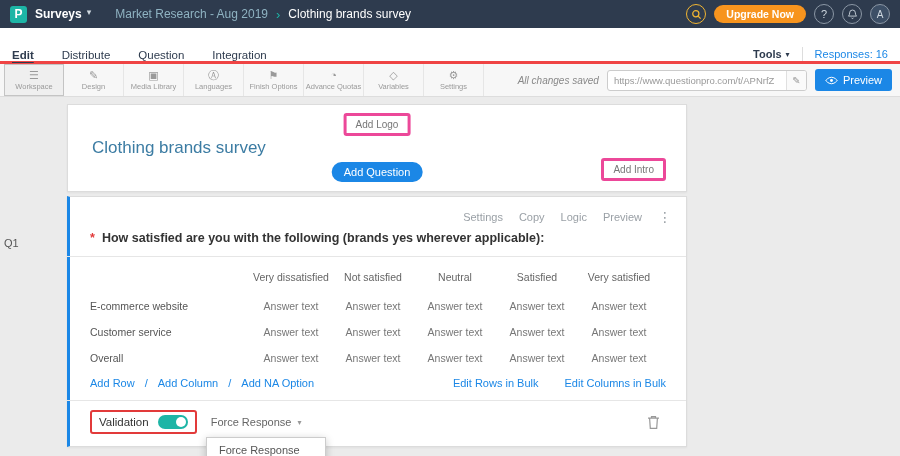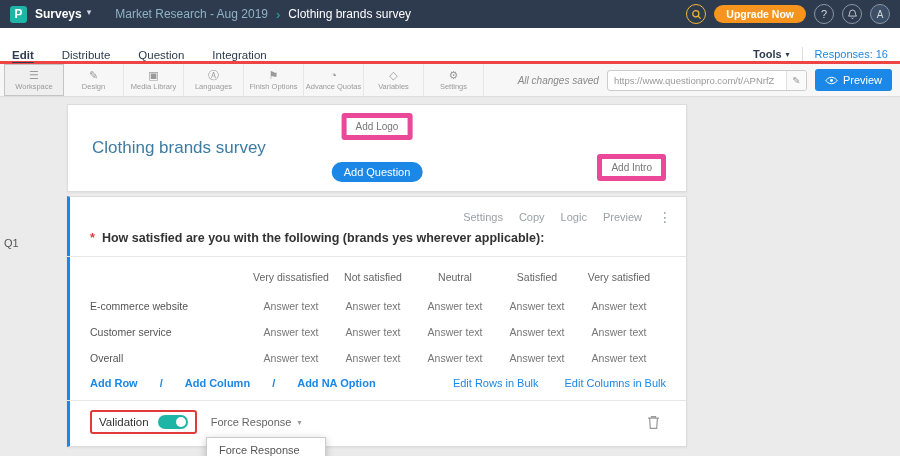--- a/index.html
+++ b/index.html
@@ -60,21 +60,21 @@
                  padding:0 10px; font-size:11px; display:flex; align-items:center; gap:5px; }
 
   
   .canvas { position:relative; height:368px; }
   .q-number { position:absolute; left:4px; top:140px; font-size:11px; color:#555; }
   .content-col { margin-left:67px; width:620px; padding-top:7px; }
   .card { background:#fff; border:1px solid #dcdcdc; box-shadow:0 1px 2px rgba(0,0,0,0.05); }
 
   
   .survey-card { position:relative; height:88px; margin-bottom:4px; }
-  .btn-ghost { background:#fff; border:5px solid #ec4899; border-radius:3px; color:#777;
+  .btn-ghost { background:#fff; border:3px solid #ec4899; border-radius:3px; color:#777;
                font-size:10px; padding:3px 9px; font-family:inherit; }
   .btn-blue { background:#1b87e6; border:none; border-radius:10px; color:#fff;
               font-size:11px; padding:4px 12px; font-family:inherit; }
   .add-logo { position:absolute; left:50%; transform:translateX(-50%); top:8px; }
   .survey-title { position:absolute; left:24px; top:33px; font-size:17px; color:#3c7ca3; }
   .sc-add-question { position:absolute; left:50%; transform:translateX(-50%); bottom:9px; }
   .sc-add-intro { position:absolute; right:20px; bottom:10px; }
 
   
   .question-card { position:relative; border-left:3px solid #1b87e6; padding:14px 20px 12px 20px; }
@@ -82,21 +82,21 @@
                  gap:16px; font-size:11px; color:#9aa0a6; }
   .more-dots { font-size:14px; color:#9aa0a6; }
   .q-title-row { margin-top:20px; font-size:12.5px; font-weight:bold; color:#333; }
   .req { color:#e23a3a; margin-right:7px; }
   .card-divider { border-bottom:1px solid #e6e6e6; margin:11px -20px 0 -23px; }
   .qtable { display:grid; grid-template-columns:160px repeat(5,82px); font-size:10.5px; margin-top:4px; }
   .qtable .hcell { height:32px; display:flex; align-items:center; justify-content:center; color:#666; text-align:center; }
   .qtable .rlabel { height:26px; display:flex; align-items:center; color:#555; }
   .qtable .cell { height:26px; display:flex; align-items:center; justify-content:center; color:#777; }
   .links-row { display:flex; align-items:center; margin-top:6px; font-size:11px; }
-  .add-links { color:#1b87e6; display:flex; gap:22px;font-weight:bold; }
+  .add-links { color:#1b87e6; display:flex; gap:10px; }
   .bulk-links { margin-left:auto; display:flex; gap:26px; color:#1b87e6; }
   .validation-row { position:relative; display:flex; align-items:center; margin-top:9px; }
   .validation-highlight { display:inline-flex; align-items:center; gap:9px;
                           border:2px solid #e23a3a; border-radius:3px; padding:3px 7px; }
   .validation-label { font-size:11.5px; color:#333; }
   .toggle { width:30px; height:14px; border-radius:8px; background:#1db5a6; position:relative; }
   .toggle .knob { position:absolute; right:2px; top:2px; width:10px; height:10px; background:#fff; border-radius:50%; }
   .force-select { margin-left:14px; font-size:11px; color:#666; display:flex; gap:6px; align-items:center; }
   .force-select .caret { font-size:8px; color:#999; }
   .trash { margin-left:auto; margin-right:6px; display:flex; }

